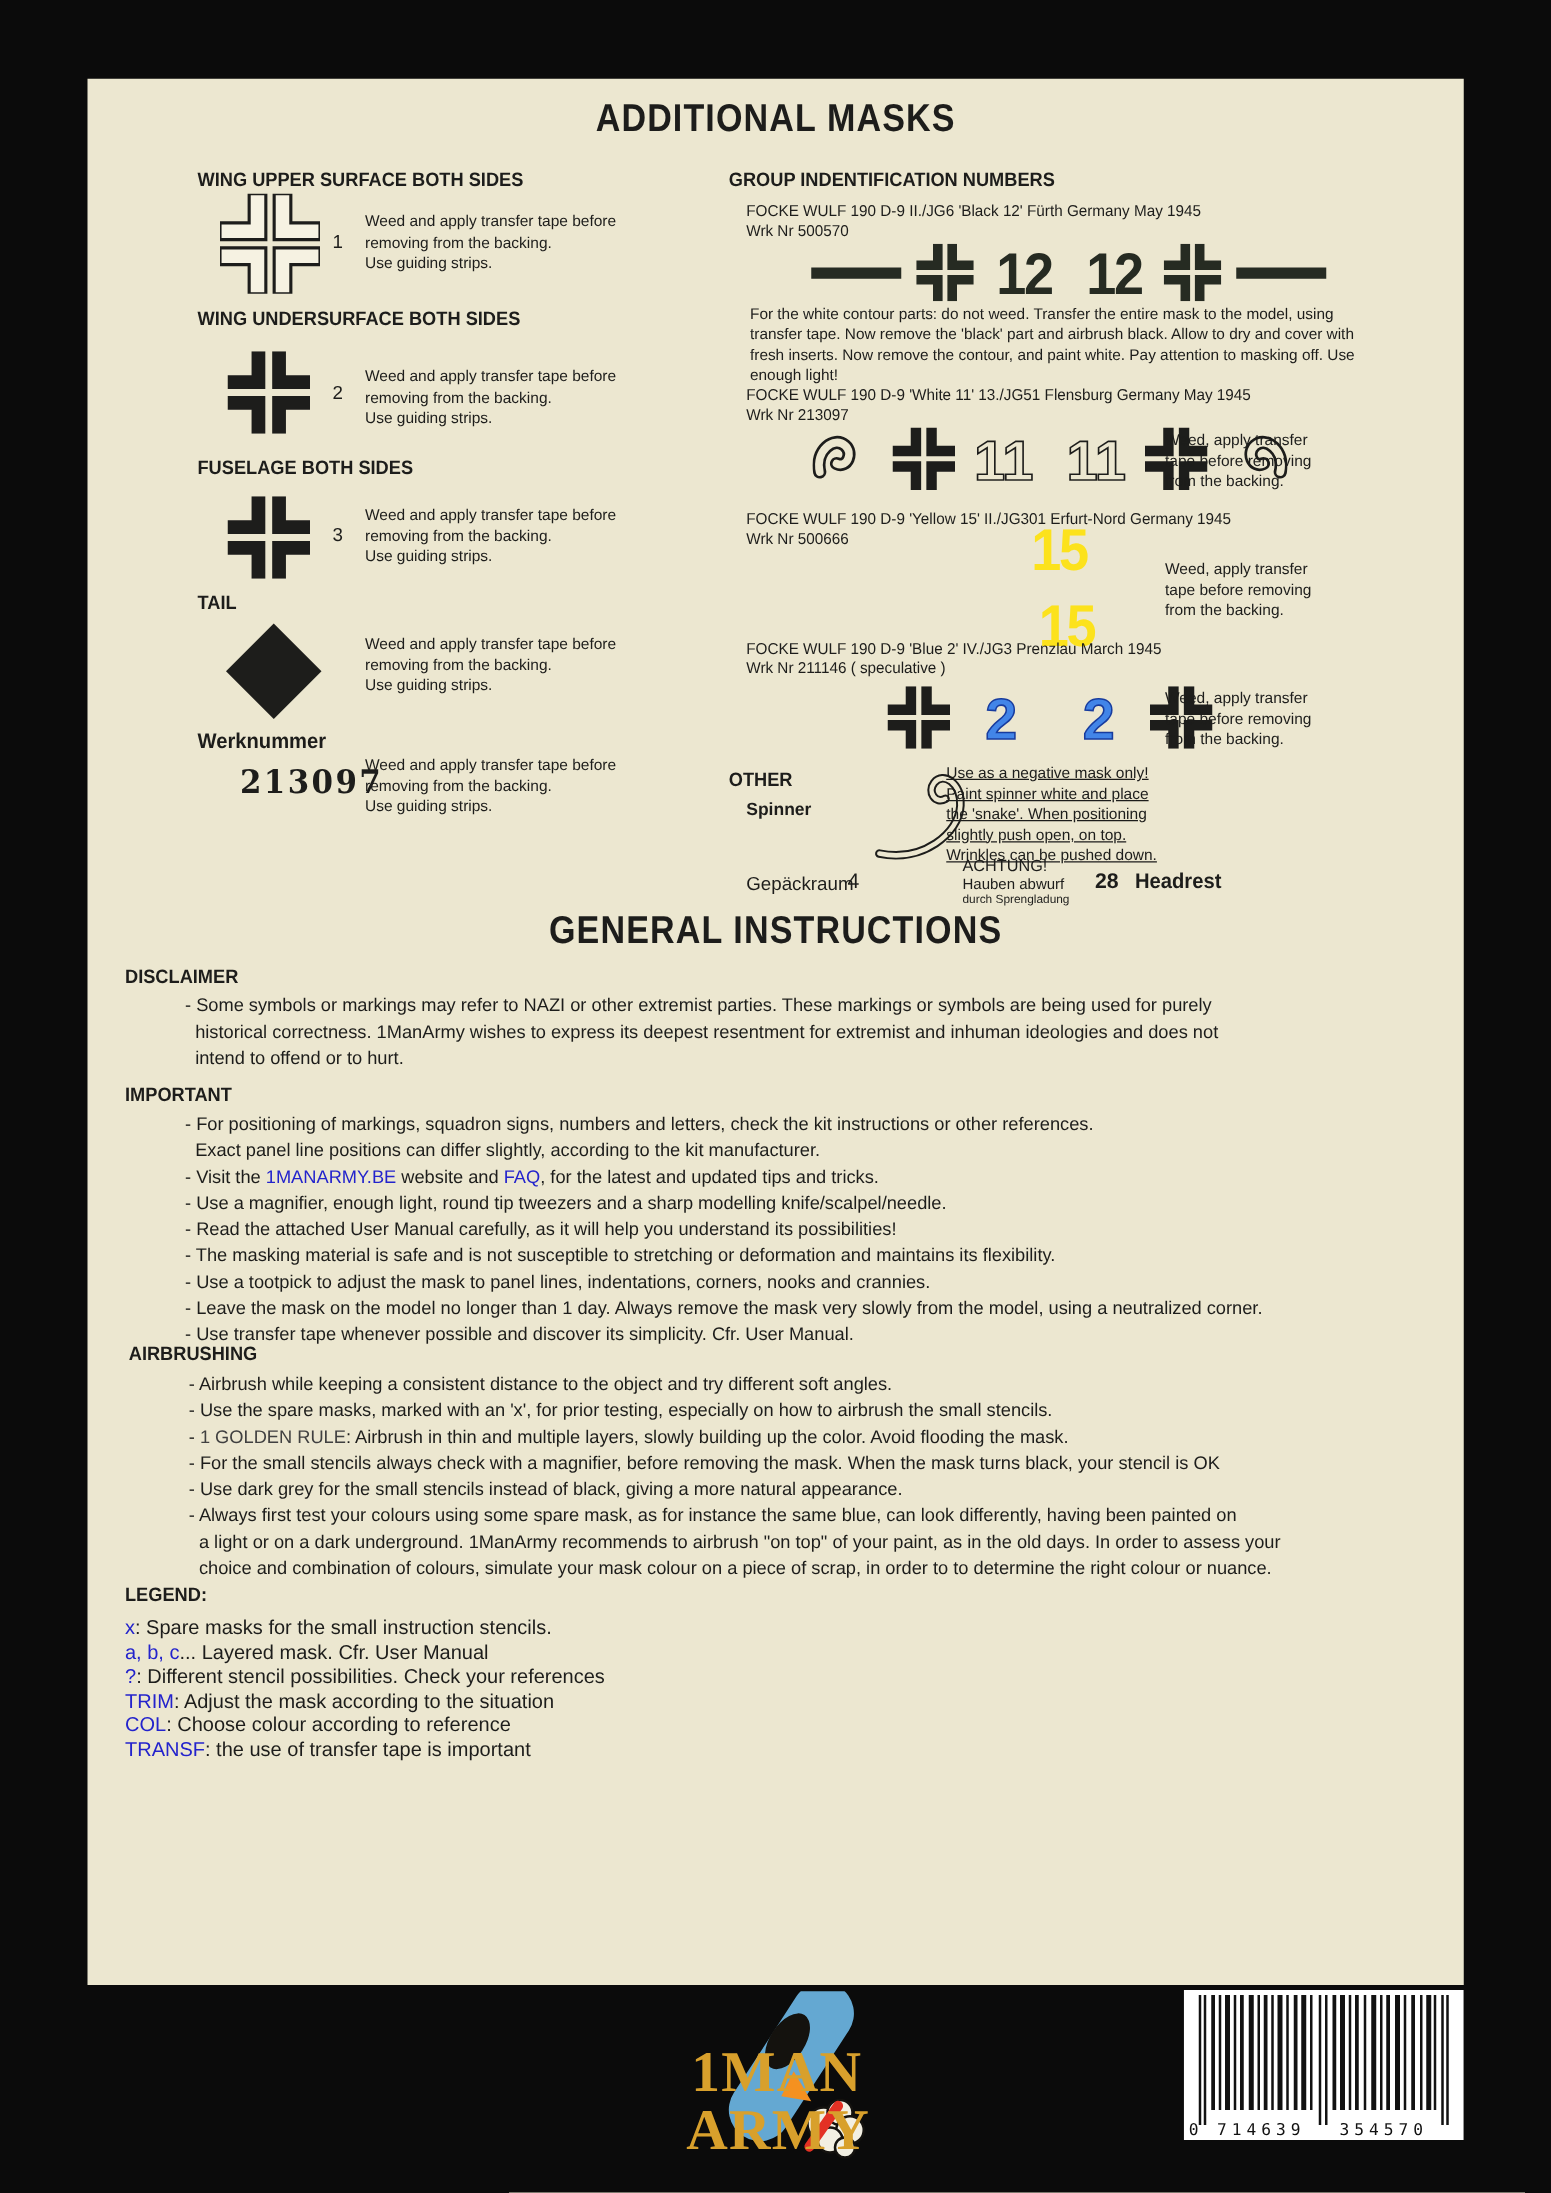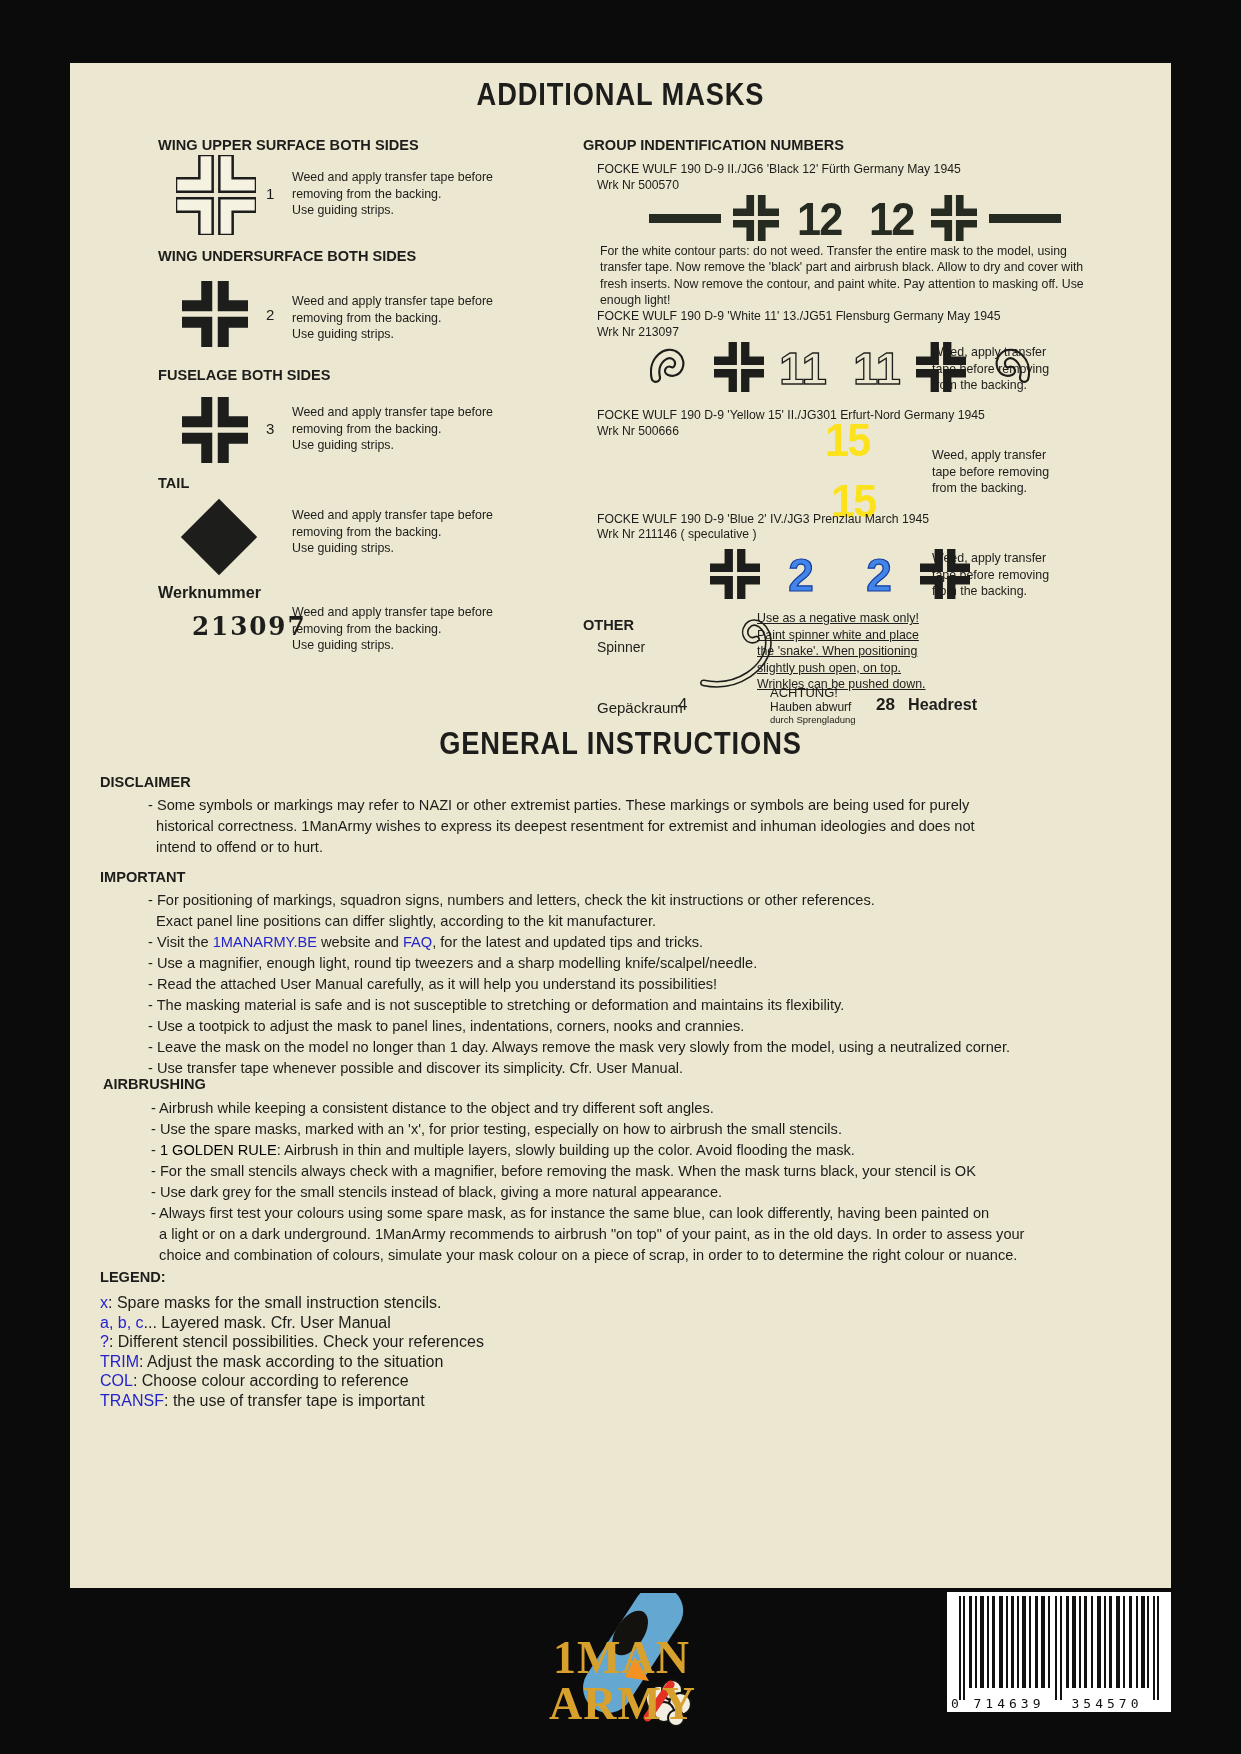--- a/index.html
+++ b/index.html
@@ -20,21 +20,21 @@
     font-weight:bold;font-size:15.5px;transform:scaleX(0.94);
     transform-origin:left;white-space:nowrap;
   }
   .sub-h{font-weight:bold;font-size:17px;transform:scaleX(0.95);transform-origin:left;white-space:nowrap;}
   .note{font-size:12.4px;line-height:1.33;white-space:pre-wrap;}
   .entry-title{font-size:12.6px;white-space:nowrap;transform:scaleX(0.97);transform-origin:left;}
   .num-label{font-size:15px;}
   .bullets{display:block;}
   .bullet{font-size:14.6px;line-height:21px;white-space:pre-wrap;margin-left:48px;}
   .link{color:#2323cc;}
-  .red{color:#000000;}
+  .red{color:#404040;}
   .legend-line{font-size:16px;line-height:19.5px;}
   .legend-key{color:#2323cc;}
   .row{display:flex;align-items:center;justify-content:center;}
   .numeral{font-weight:bold;font-size:47px;letter-spacing:-2px;transform:scaleX(0.92);line-height:1;}
   .n-dark{color:#262b22;}
   .n-yellow{color:#fce21c;}
   .dash{width:72px;height:9px;background:#262b22;}
   .diamond{width:54px;height:54px;background:#1d1d1b;transform:rotate(45deg);}
   .wnum{font-family:"DejaVu Serif",serif;font-weight:bold;font-size:26px;letter-spacing:2px;transform:scaleX(0.95);transform-origin:left;}
   .ach1{font-size:13px;line-height:15px;}
@@ -188,21 +188,21 @@
     </svg>
     <svg width="50" height="50" viewBox="0 0 96 96">
         <use href="#bk" fill="#1d1d1b"></use>
       </svg>
   </div>
   <div class="abs note" style="left:862px;top:487px;width:190px;">Weed, apply transfer
 tape before removing
 from the backing.</div>
 
   <div class="abs sec-h" style="left:513px;top:553px;">OTHER</div>
-  <div class="abs" style="left:527px;top:576px;font-size:14px;">Spinner</div>
+  <div class="abs" style="left:527px;top:576px;font-size:14px;font-weight:bold;">Spinner</div>
   <svg class="abs" style="left:628px;top:545px;" width="84" height="84" viewBox="0 0 92 92">
     <use href="#spinp" stroke="#1d1d1b" stroke-width="7.5"></use>
       <use href="#spinp" stroke="#ece7d0" stroke-width="4"></use>
   </svg>
   <div class="abs note" style="left:687px;top:547px;width:220px;text-decoration:underline;">Use as a negative mask only!
 Paint spinner white and place
 the 'snake'. When positioning
 slightly push open, on top.
 Wrinkles can be pushed down.</div>
 

